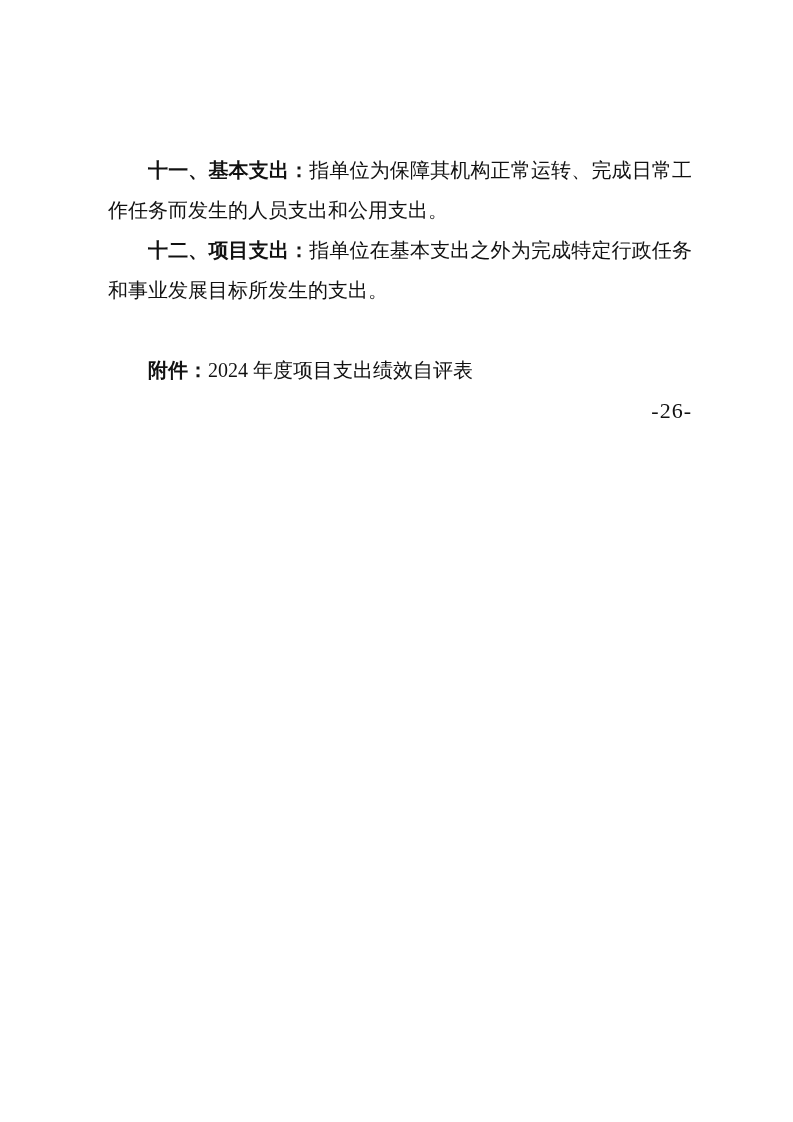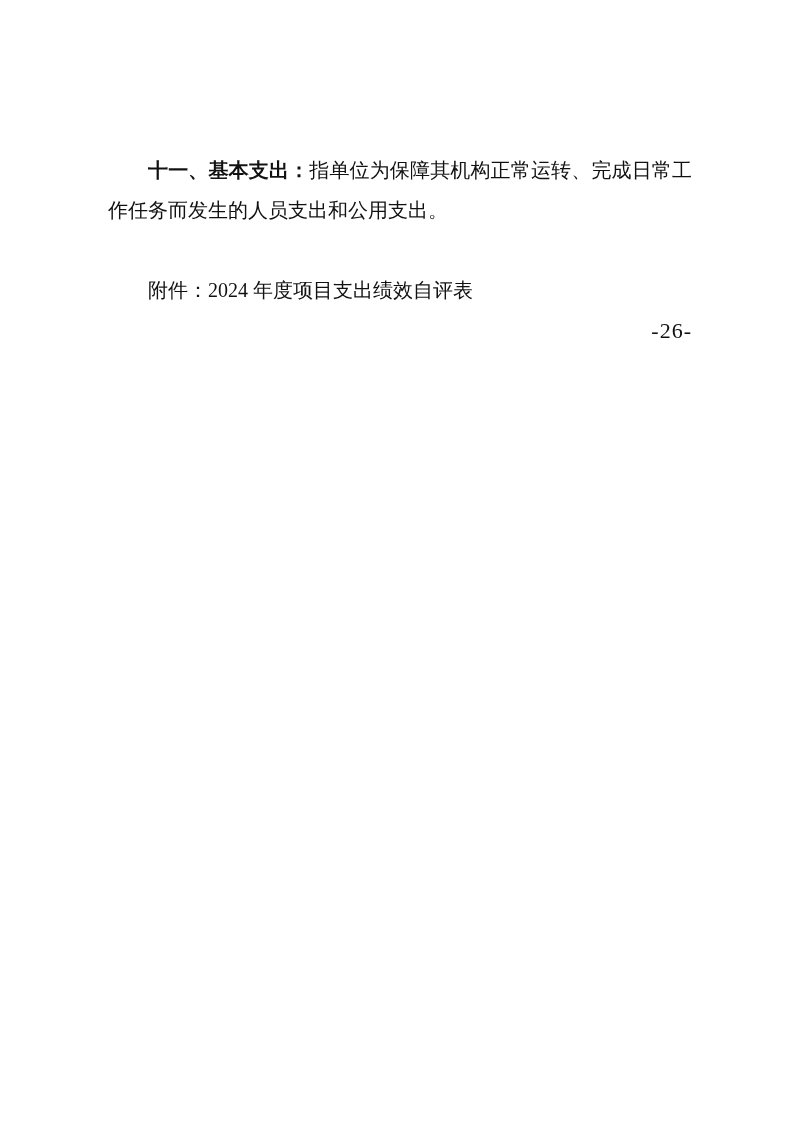--- a/index.html
+++ b/index.html
@@ -29,38 +29,39 @@
     text-indent: 2em;
     word-break: break-all;
   }
   .para .lead {
     font-weight: 700;
   }
   .attachment {
     margin-top: 40px;
   }
   .attachment .lead {
-    font-weight: 400;
+    font-weight: 700;
   }
   .page-number {
     margin-top: 6px;
     text-align: right;
     font-size: 22px;
     line-height: 30px;
     letter-spacing: 1px;
   }
 </style>
 </head>
 <body>
 
 <div class="page">
   <div class="doc-body">
 
     <p class="para"><span class="lead">十一、基本支出：</span><span>指单位为保障其机构正常运转、完成日常工作任务而发生的人员支出和公用支出。</span></p>
 
+    <p class="para"><span class="lead">十二、项目支出：</span><span>指单位在基本支出之外为完成特定行政任务和事业发展目标所发生的支出。</span></p>
 
 
 
 
     <p class="para attachment"><span class="lead">附件：</span><span>2024 年度项目支出绩效自评表</span></p>
 
     <div class="page-number">-26-</div>
 
   </div>
 </div>

